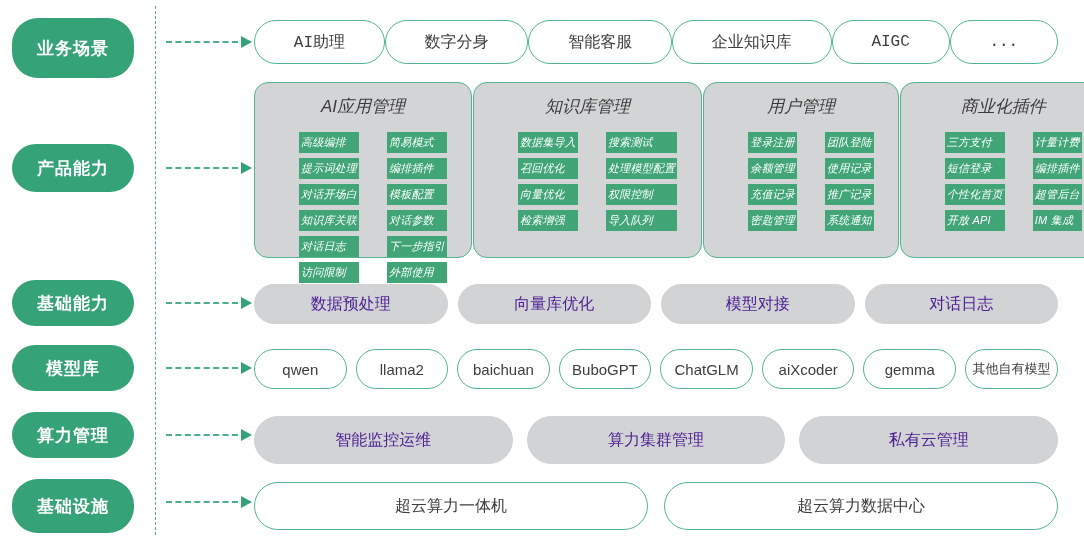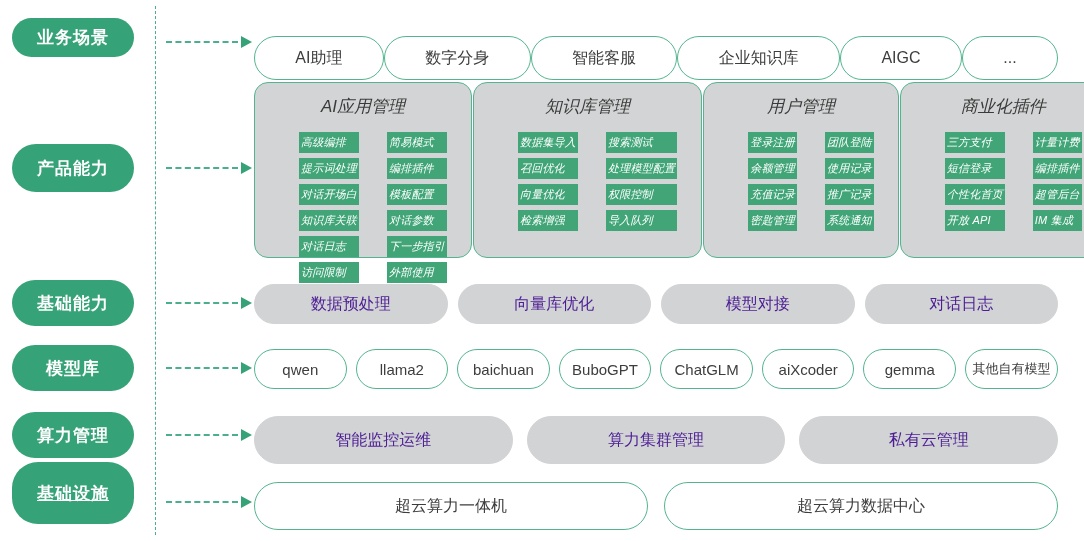--- a/index.html
+++ b/index.html
@@ -98,21 +98,21 @@
     border: 1.4px solid #53b58f;
     color: #3d3d3d;
   }
   .pill-gray {
     background: #d2d3d4;
     border: 1.4px solid #d2d3d4;
     color: #4c1d95;
   }
 
   
-  #row-scenario { top: 36px; height: 44px; gap: 0; }
+  #row-scenario { top: 20px; height: 44px; gap: 0; font-family: Liberation Mono, monospace; }
   #row-scenario .pill { flex: 1 1 auto; height: 44px; font-size: 16px; }
 
   
   #row-product { top: 82px; height: 176px; gap: 1px; font-style: italic; }
   .cap-card {
     flex: 1 1 0;
     background: #d3d4d5;
     border: 1.3px solid #53b58f;
     border-radius: 14px;
     padding: 12px 10px 10px;
@@ -161,26 +161,26 @@
   
   #row-infra { top: 482px; height: 40px; gap: 16px; }
   #row-infra .pill { flex: 1 1 0; height: 48px; font-size: 16px; }
 </style>
 </head>
 <body>
 
 <div id="diagram">
 
   <div class="label-col">
-      <div class="stage-label" style="top: 18px; height: 39px; text-align: center;">业务场景</div>
+      <div class="stage-label" style="top: 18px; height: 60px; text-align: center;">业务场景</div>
       <div class="stage-label" style="top: 144px; height: 48px;">产品能力</div>
       <div class="stage-label" style="top: 280px; height: 46px;">基础能力</div>
       <div class="stage-label" style="top: 345px; height: 46px;">模型库</div>
       <div class="stage-label" style="top: 412px; height: 46px;">算力管理</div>
-      <div class="stage-label" style="top: 462px; height: 62px; text-decoration: underline;">基础设施</div>
+      <div class="stage-label" style="top: 479px; height: 54px;">基础设施</div>
     </div>
 
   <div class="spine"></div>
 
   <div id="connectors">
       <div class="connector" style="top: 36px;">
         <div class="shaft"></div>
         <div class="head"></div>
       </div>
       <div class="connector" style="top: 162px;">

